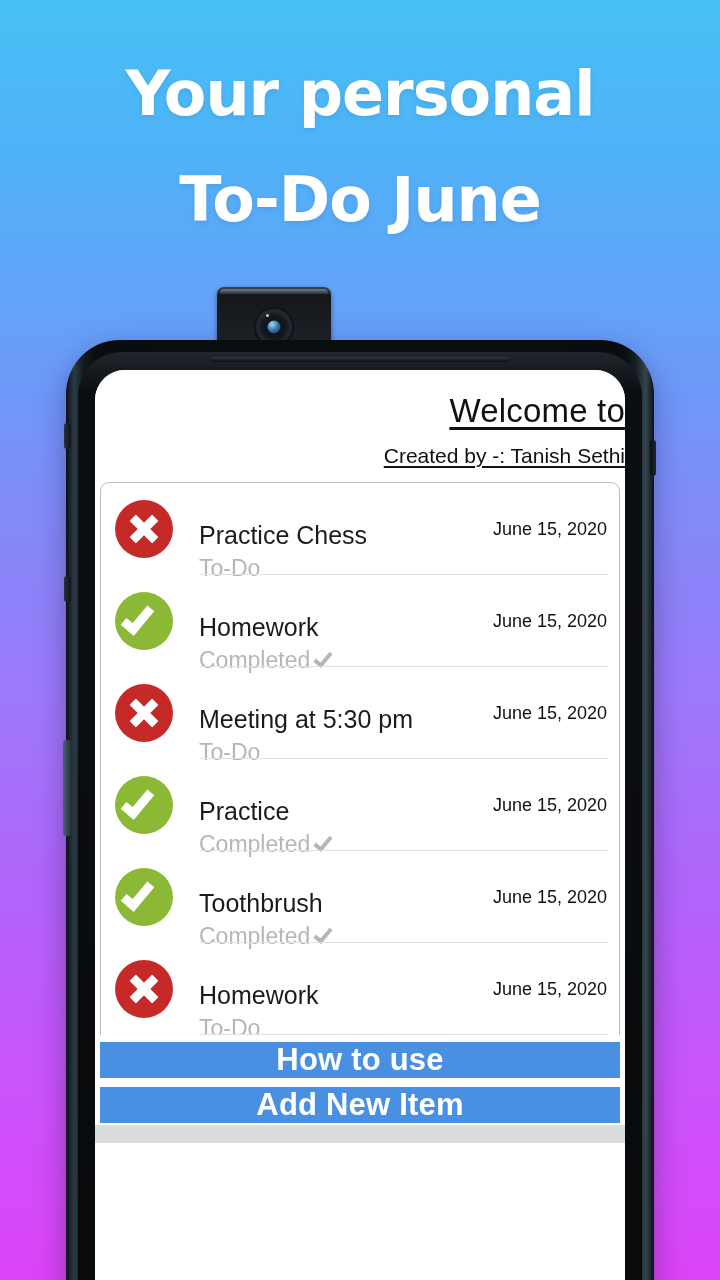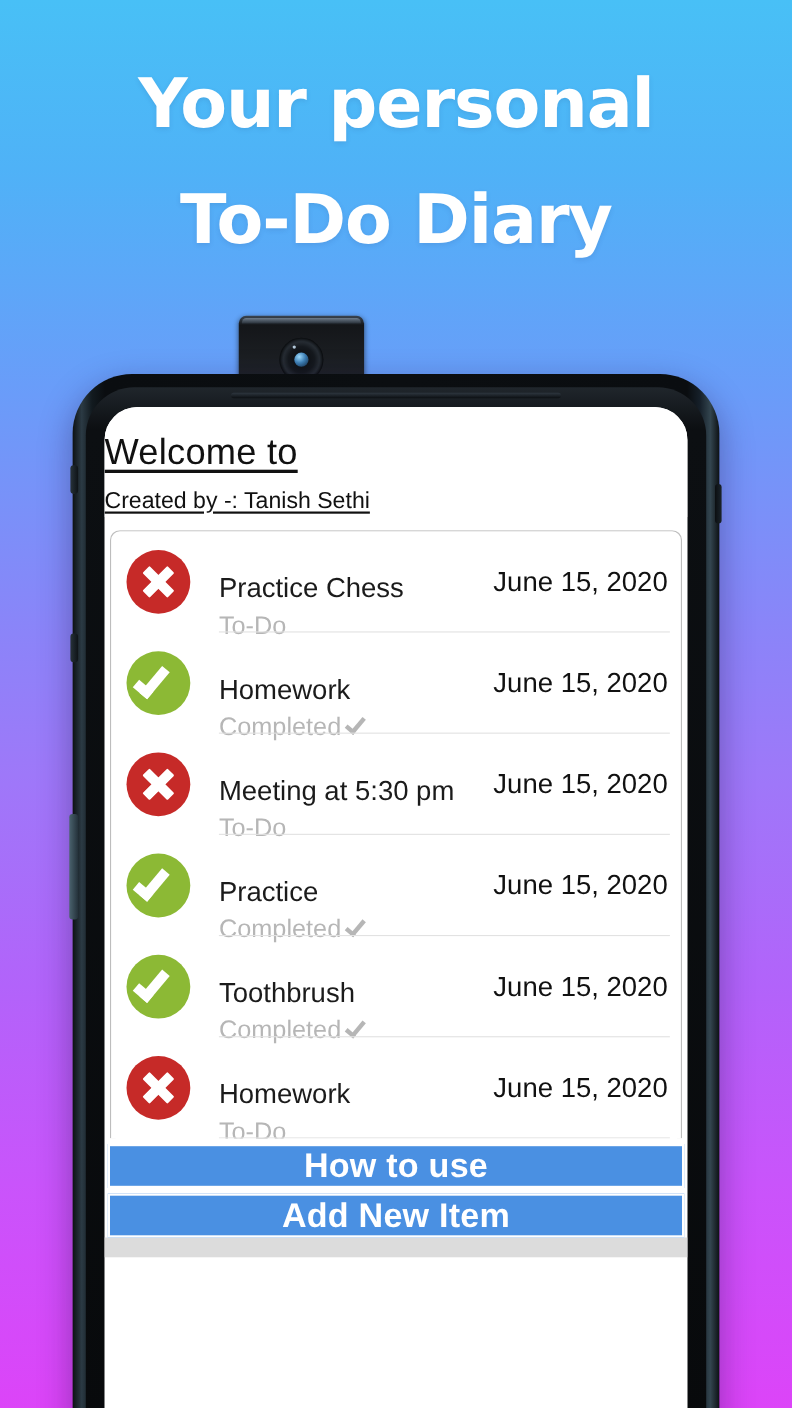--- a/index.html
+++ b/index.html
@@ -93,21 +93,21 @@
   
   .screen{
     position:absolute; left:29px; top:30px; width:530px; height:930px;
     background:#ffffff;
     border-radius:30px 30px 0 0;
     overflow:hidden;
   }
 
   
   .app-header{
-    padding-top:20px; text-align:left; background:#fff;
+    padding-top:20px; text-align:right; background:#fff;
   }
   .welcome{
     font-size:33px; color:#111; font-weight:400;
     display:inline-block; text-decoration:underline;
     text-underline-offset:5px; line-height:42px;
     letter-spacing:.2px;
   }
   .listup{
     display:block; margin-top:15px;
     font-size:42px; font-weight:700; color:#4a8fe0;
@@ -169,21 +169,21 @@
   .row-sub{
     font-size:23px; color:#b6b6b6; line-height:30px; margin-top:2px;
     display:flex; align-items:center; gap:8px;
   }
   .sub-check{
     display:inline-block; width:10px; height:18px;
     border-right:4px solid #b6b6b6; border-bottom:4px solid #b6b6b6;
     transform:rotate(40deg); margin-bottom:4px;
   }
   .row-date{
-    flex:0 0 auto; font-size:25px; color:#111; white-space:nowrap;
+    flex:0 0 auto; font-size:18px; color:#111; white-space:nowrap;
     padding-left:8px;
   }
 
   
   .btn-bar{
     display:flex; gap:5px; padding:0 3px; margin-top:5px;flex-direction:column;
   }
   .app-btn{
     flex:1 1 50%;
     height:126px;
@@ -197,21 +197,21 @@
   }
   .btn-tail{
     height:18px; background:#dcdcdc;
   }
 </style>
 </head>
 <body>
 
 <div class="headline">
   <span class="l1">Your personal</span>
-  <span class="l2">To-Do Diary</span>
+  <span class="l2">To-Do June</span>
 </div>
 
 <div class="popcam">
   <div class="cam-rim"></div>
   <div class="lens">
     <span class="lens-dot"></span>
   </div>
 </div>
 
 <div class="phone">

